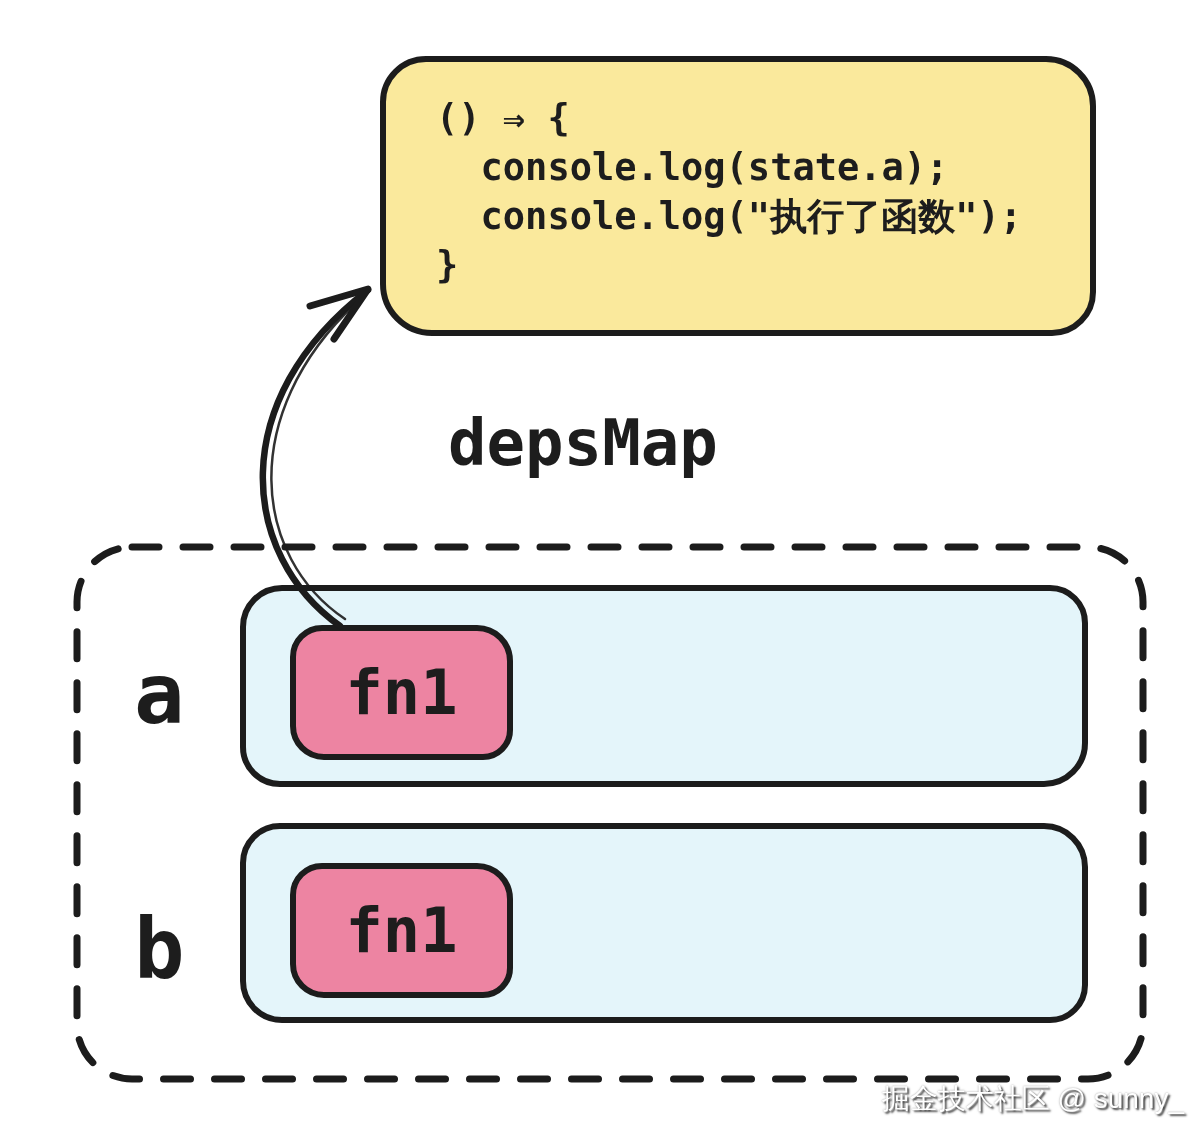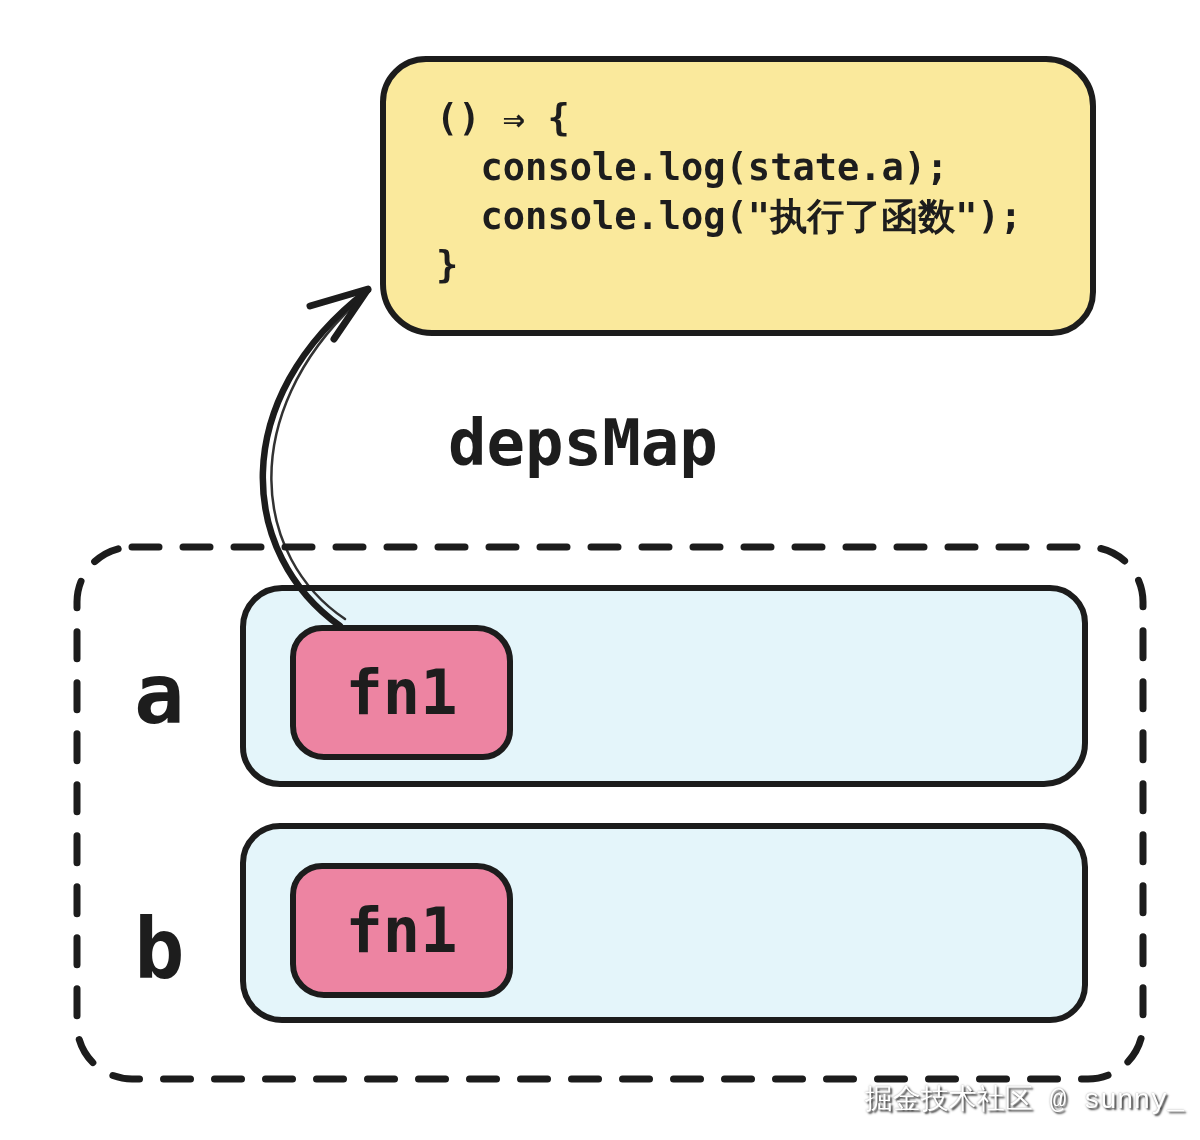--- a/index.html
+++ b/index.html
@@ -123,21 +123,21 @@
     z-index: 5;
     pointer-events: none;
   }
 
   
   .watermark {
     position: absolute;
     right: 16px;
     top: 1080px;
     z-index: 6;
-    font-family: Liberation Mono, monospace;
+    font-family: Liberation Sans, sans-serif;
     font-size: 28px;
     color: #ffffff;
     text-shadow: 2px 2px 2px rgba(45,45,45,0.9), 0 0 2px rgba(90,90,90,0.6);
     white-space: nowrap;
   }
 </style>
 </head>
 <body>
 
 <div id="canvas">

